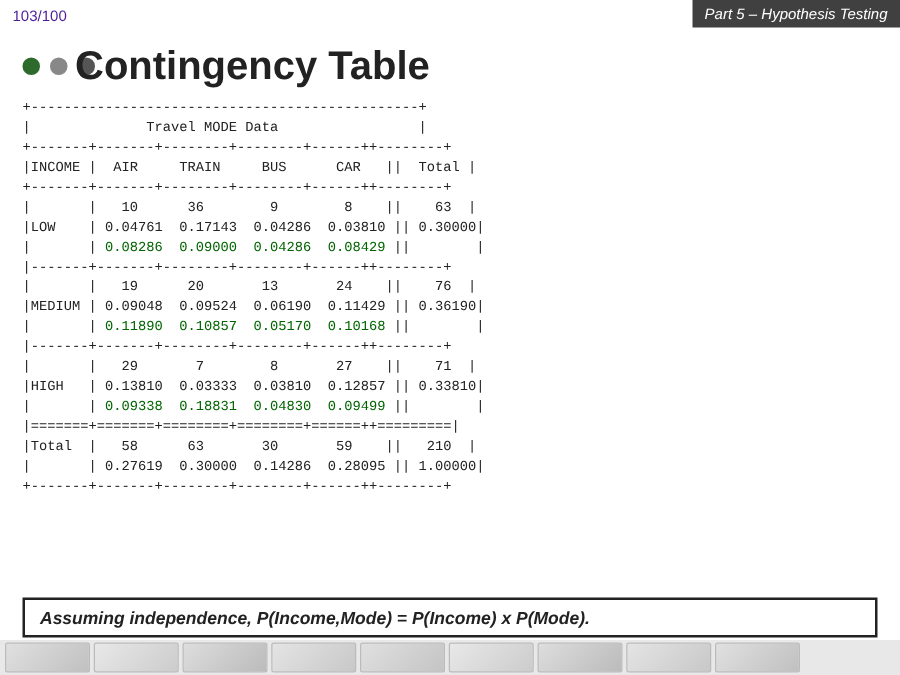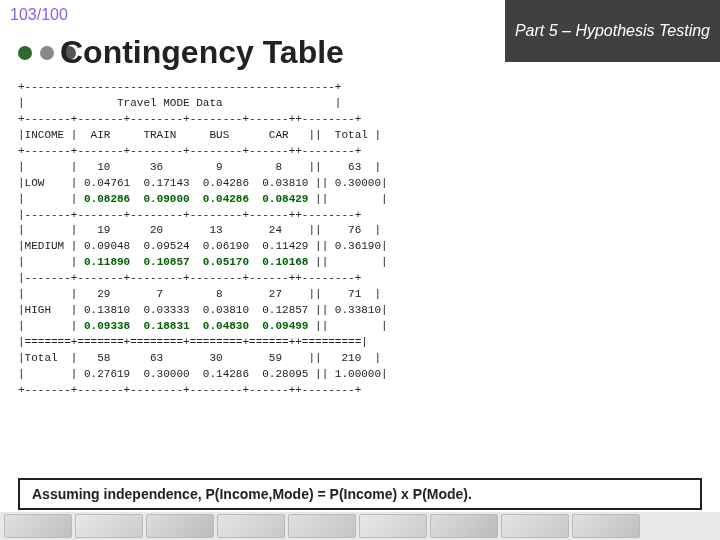--- a/index.html
+++ b/index.html
@@ -11,31 +11,31 @@
       overflow: hidden;
       position: relative;
     }
 
     
     #top-bar {
       position: absolute;
       top: 0; right: 0;
       background: #404040;
       color: #fff;
-      font-size: 16px;
-      padding: 22px 10px;
+      font-size: 12px;
+      padding: 4px 10px;
       font-style: italic;
     }
 
     
     #page-counter {
       position: absolute;
       top: 6px; left: 10px;
-      font-size: 16px;
-      color: #8b5cf6;
+      font-size: 12px;
+      color: #4c1d95;
     }
 
     
     #nav-dots {
       position: absolute;
       top: 46px;
       left: 18px;
       display: flex;
       gap: 8px;
     }
@@ -71,35 +71,36 @@
       font-family: 'Courier New', Courier, monospace;
       font-size: 11px;
       line-height: 1.45;
       color: #222;
       white-space: pre;
       background: #fff;
     }
 
     .highlight-green {
       color: #006400;
-      font-weight: bold;
+      font-weight: normal;
     }
 
     
     #bottom-note {
       position: absolute;
       bottom: 30px;
       left: 18px;
       right: 18px;
       background: #fff;
       border: 2.5px solid #222;
       padding: 6px 12px;
       font-size: 14px;
       font-weight: bold;
       color: #222;
+      font-style: italic;
     }
 
     
     #thumb-strip {
       position: absolute;
       bottom: 0;
       left: 0;
       right: 0;
       height: 28px;
       background: #e8e8e8;

